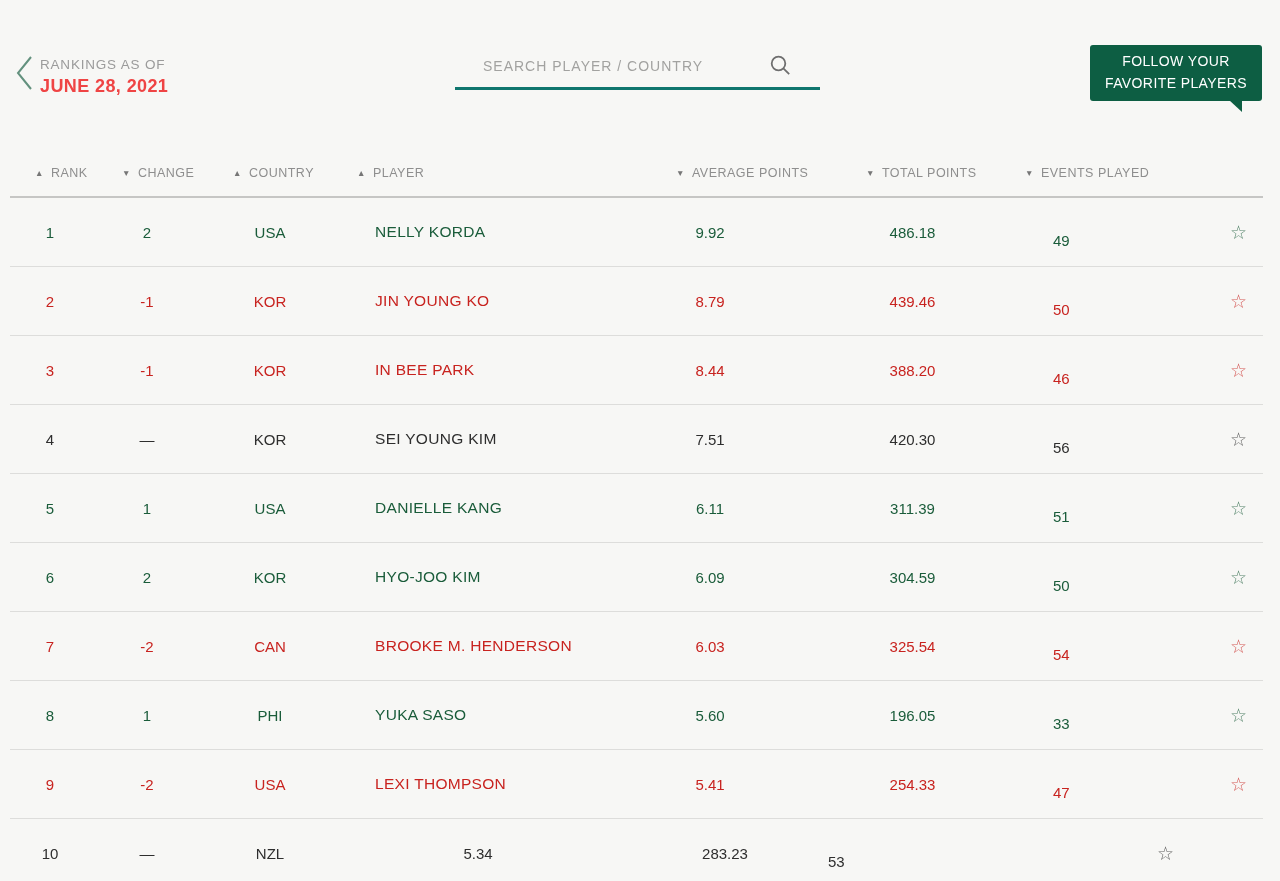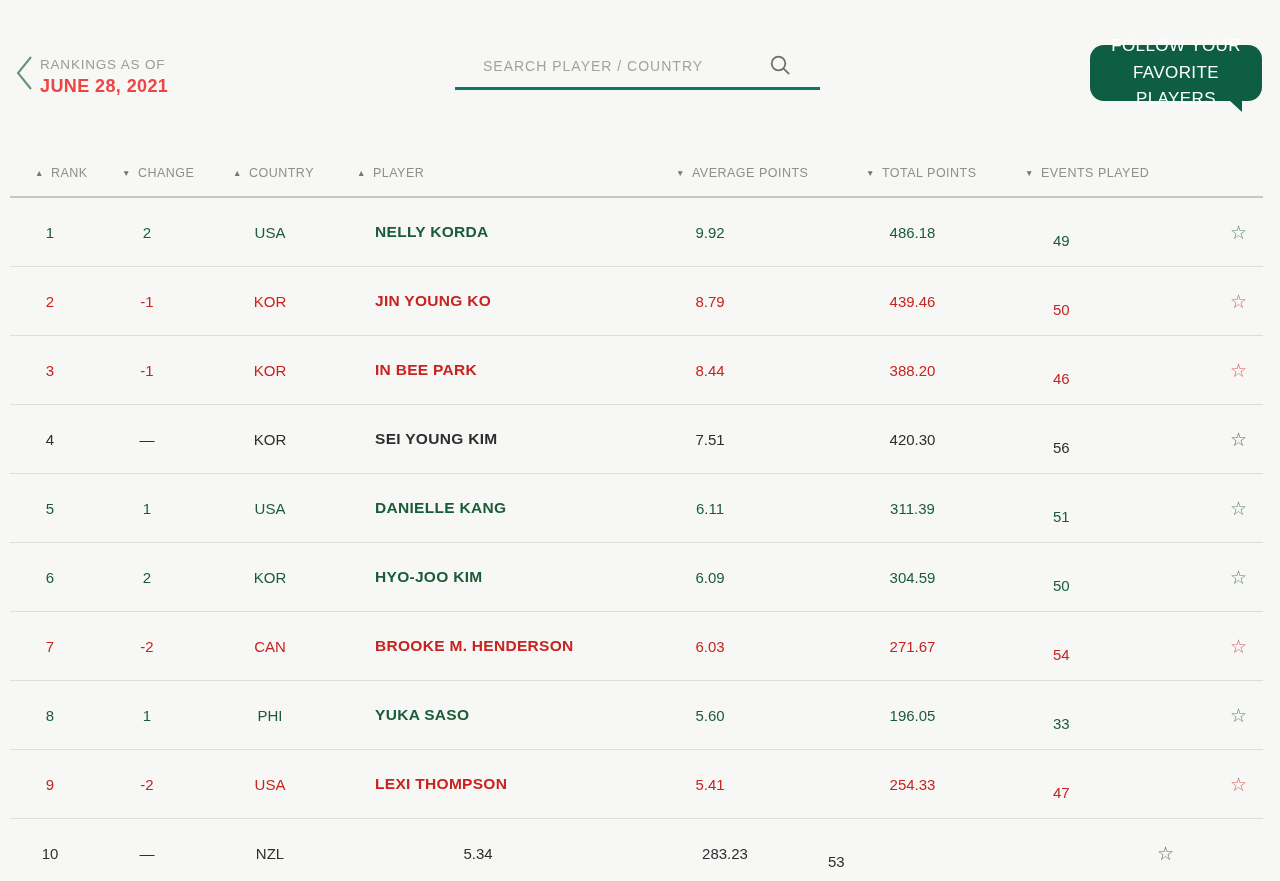--- a/index.html
+++ b/index.html
@@ -46,23 +46,23 @@
   }
   .search-wrap input::placeholder { color: #a2a2a0; opacity: 1; }
   .search-icon {
     position: absolute; right: 29px; top: 6px; width: 22px; height: 22px;
     cursor: pointer;
   }
 
   .follow-btn {
     position: absolute; left: 1090px; top: 45px; width: 172px; height: 56px;
     background: var(--accent, #0d5e43);
-    border: none; border-radius: 14px; cursor: pointer;
+    border: none; border-radius: 3px; cursor: pointer;
     color: #ffffff; font-family: "Liberation Sans", "DejaVu Sans", sans-serif;
-    font-size: 17px; letter-spacing: 0.4px; line-height: 1.55;
+    font-size: 14px; letter-spacing: 0.4px; line-height: 1.55;
     display: flex; align-items: center; justify-content: center; text-align: center;
   }
   .btn-tail {
     position: absolute; right: 20px; bottom: -11px;
     width: 0; height: 0;
     border-top: 12px solid var(--accent, #0d5e43);
     border-left: 13px solid transparent;
   }
 
   
@@ -93,21 +93,21 @@
   .th-total   { padding-left: 66px; }
   .th-events  { padding-left: 0px;  }
 
   .row {
     height: 68px; align-items: center; font-size: 15px; cursor: pointer;
   }
   .row + .row { border-top: 1px solid #dddddb; }
   .cell { display: flex; align-items: center; justify-content: center; }
   .cell-player {
     justify-content: flex-start; padding-left: 39px;
-    font-weight: 700; font-size: 15.5px; letter-spacing: 0.3px;
+    font-weight: 400; font-size: 15.5px; letter-spacing: 0.3px;
   }
   .cell-avg    { padding-right: 30px; }
   .cell-events { justify-content: flex-start; padding-left: 28px; margin-top: 16px; }
   .cell-star   { justify-content: flex-end; padding-right: 16px; }
 
   .trend-up   { color: var(--color-up,   #1a5c3a); }
   .trend-down { color: var(--color-down, #c8231f); }
   .trend-none { color: var(--color-none, #2e2e2e); }
 
   .star-btn {
@@ -255,21 +255,21 @@
     <div class="cell cell-star">
       <button class="star-btn">☆</button>
     </div>
   </div>
         <div class="row trend-down">
     <div class="cell">7</div>
     <div class="cell">-2</div>
     <div class="cell">CAN</div>
     <div class="cell cell-player">BROOKE M. HENDERSON</div>
     <div class="cell cell-avg">6.03</div>
-    <div class="cell">271.67</div>
+    <div class="cell">325.54</div>
     <div class="cell cell-events">54</div>
     <div class="cell cell-star">
       <button class="star-btn">☆</button>
     </div>
   </div>
         <div class="row trend-up">
     <div class="cell">8</div>
     <div class="cell">1</div>
     <div class="cell">PHI</div>
     <div class="cell cell-player">YUKA SASO</div>

